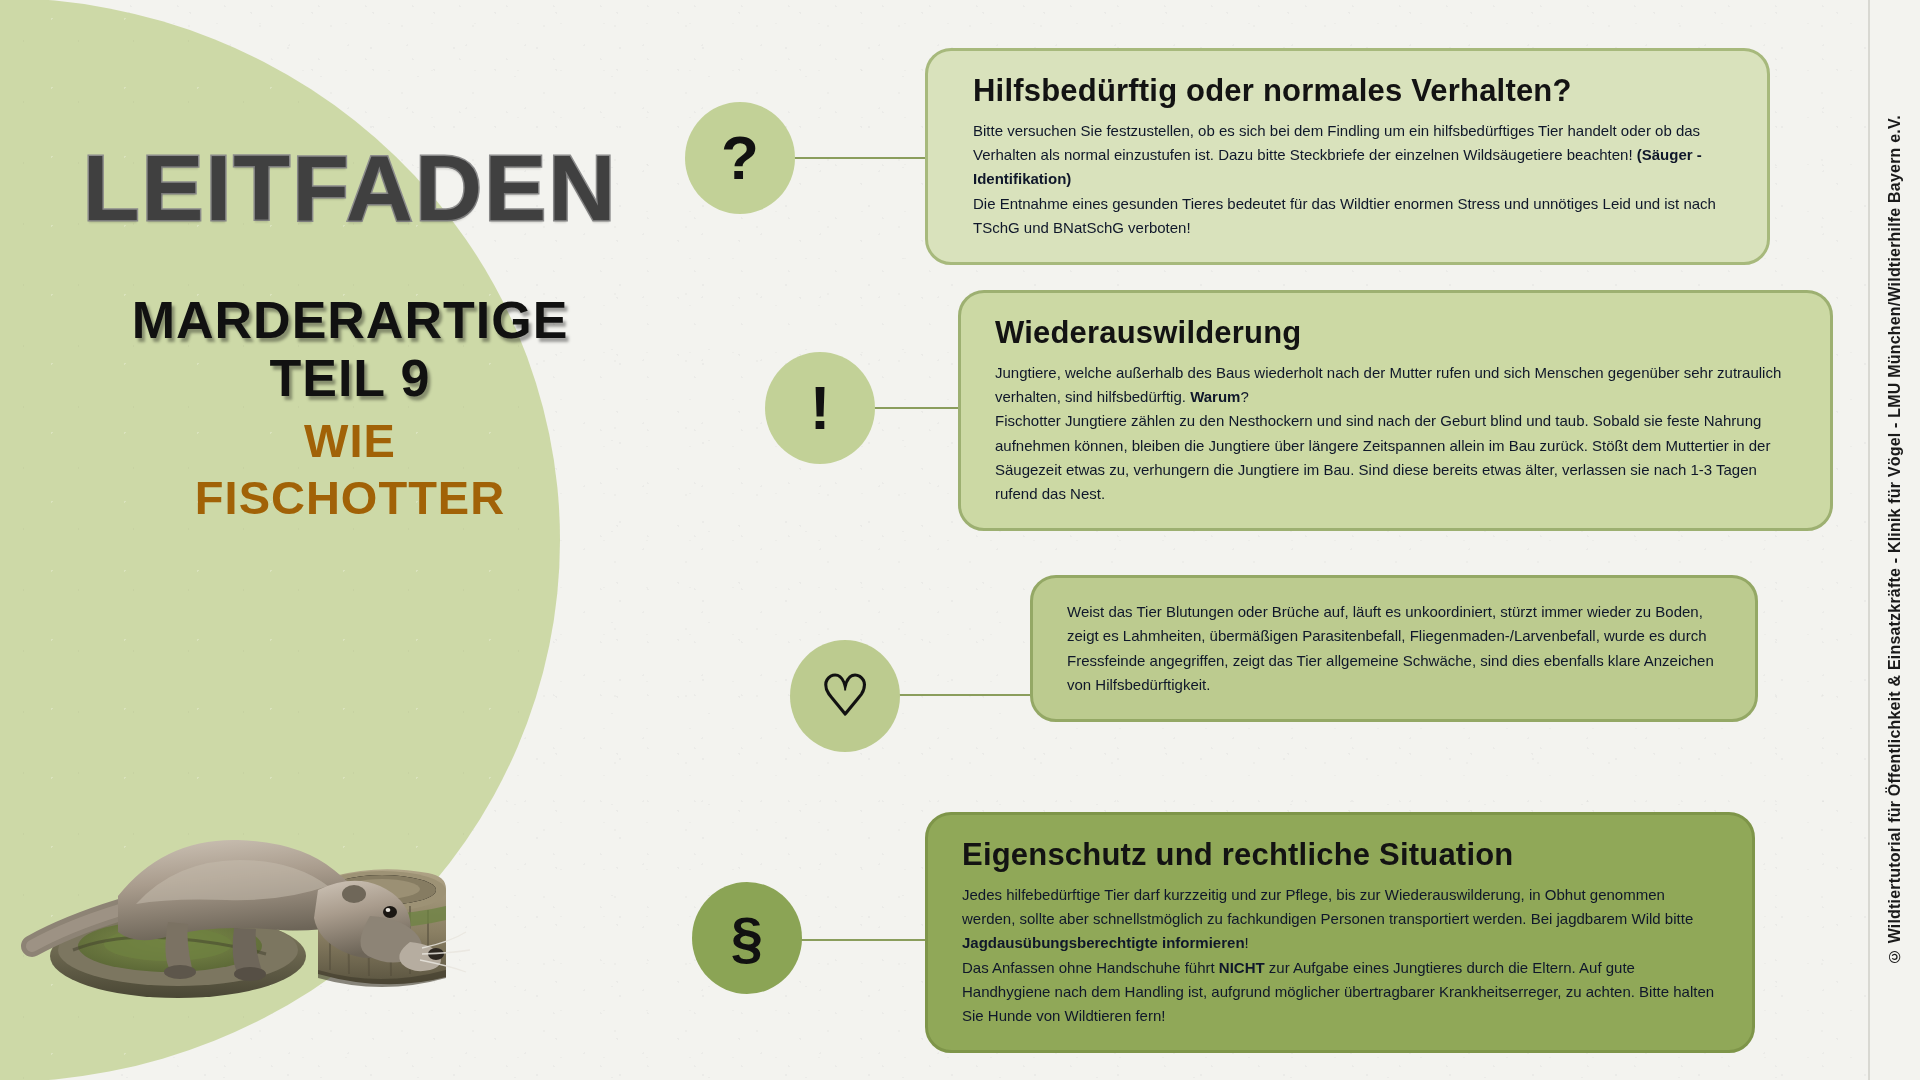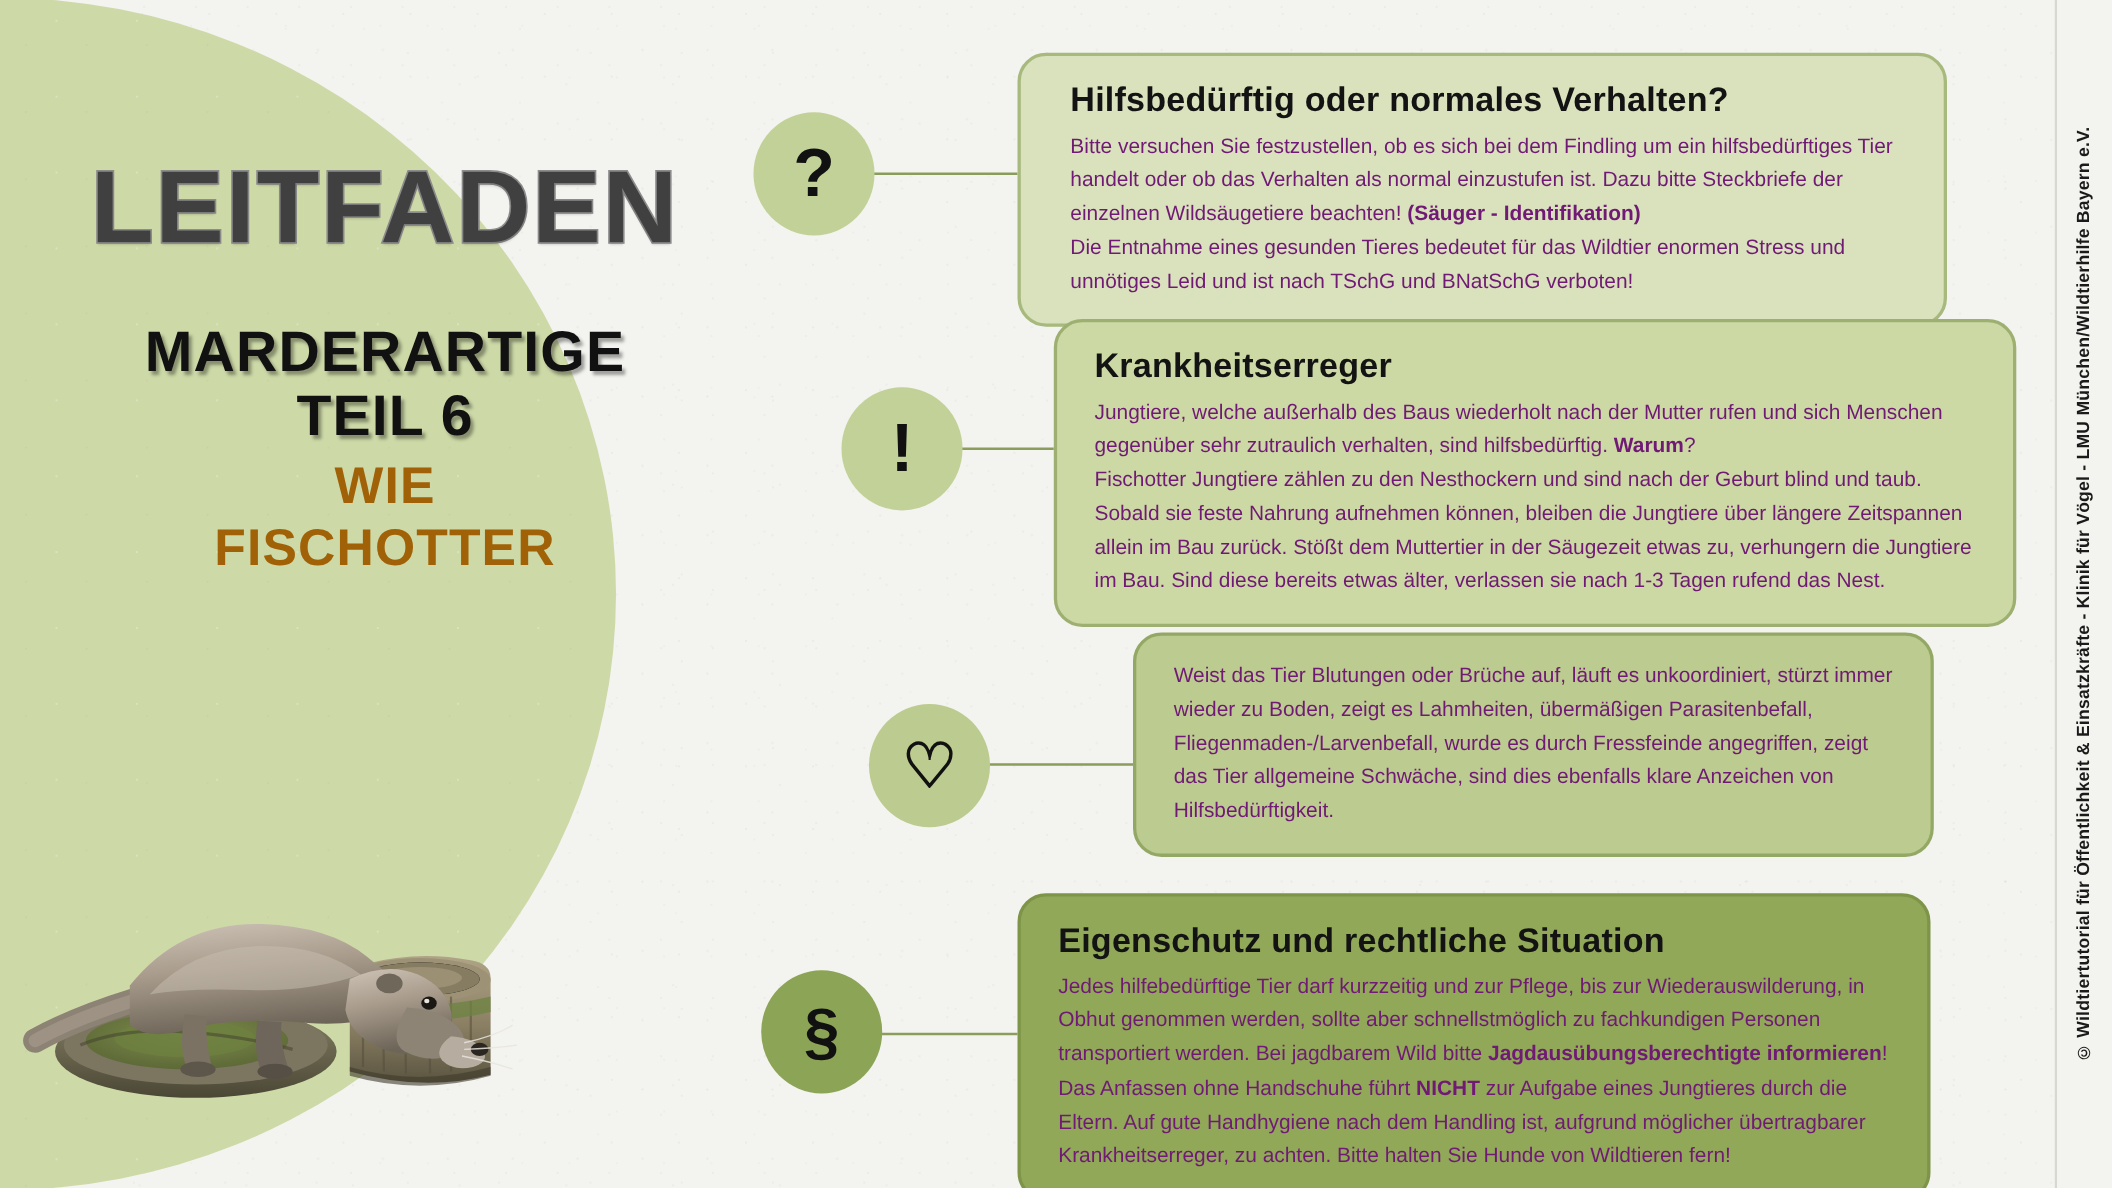--- a/index.html
+++ b/index.html
@@ -133,23 +133,23 @@
 
   .card-title {
     font-size: 31px;
     font-weight: 700;
     color: #131313;
     letter-spacing: .2px;
     margin-bottom: 10px;
     line-height: 1.15;
   }
   .card-body {
-    font-size: 19px;
+    font-size: 15px;
     line-height: 1.62;
-    color: #701a75;
+    color: #0f172a;
   }
   .card-body b { font-weight: 700; }
 
   
   .credit-strip {
     position: absolute;
     right: 0; top: 0;
     width: 52px; height: 1080px;
     background: #f3f3ef;
     border-left: 2px solid #d8d8d2;
@@ -172,21 +172,21 @@
 <body>
 
 <div class="paper-texture"></div>
 
 <div class="left-panel"></div>
 
 <div class="title-block">
   <div class="title-main">LEITFADEN</div>
   <div class="title-sub1">
     <div>MARDERARTIGE</div>
-    <div>TEIL 6</div>
+    <div>TEIL 9</div>
   </div>
   <div class="title-sub2">
     <div>WIE</div>
     <div>FISCHOTTER</div>
   </div>
 </div>
 
 <svg class="otter-photo" viewBox="0 0 580 340">
   <defs>
     <linearGradient id="furG" x1="0" y1="0" x2="0.25" y2="1">
@@ -294,21 +294,21 @@
 
 <div class="card tone-1" style="left:925px; top:48px; width:845px;">
   <div class="card-title">Hilfsbedürftig oder normales Verhalten?</div>
   <div class="card-body">
       <div><span>Bitte versuchen Sie festzustellen, ob es sich bei dem Findling um ein hilfsbedürftiges Tier handelt oder ob das Verhalten als normal einzustufen ist. Dazu bitte Steckbriefe der einzelnen Wildsäugetiere beachten! </span><b>(Säuger - Identifikation)</b></div>
       <div><span>Die Entnahme eines gesunden Tieres bedeutet für das Wildtier enormen Stress und unnötiges Leid und ist nach TSchG und BNatSchG verboten!</span></div>
     </div>
 </div>
 
 <div class="card tone-2" style="left:958px; top:290px; width:875px;">
-  <div class="card-title">Krankheitserreger</div>
+  <div class="card-title">Wiederauswilderung</div>
   <div class="card-body">
       <div><span>Jungtiere, welche außerhalb des Baus wiederholt nach der Mutter rufen und sich Menschen gegenüber sehr zutraulich verhalten, sind hilfsbedürftig. </span><b>Warum</b><span>?</span></div>
       <div><span>Fischotter Jungtiere zählen zu den Nesthockern und sind nach der Geburt blind und taub. Sobald sie feste Nahrung aufnehmen können, bleiben die Jungtiere über längere Zeitspannen allein im Bau zurück. Stößt dem Muttertier in der Säugezeit etwas zu, verhungern die Jungtiere im Bau. Sind diese bereits etwas älter, verlassen sie nach 1-3 Tagen rufend das Nest.</span></div>
     </div>
 </div>
 
 <div class="card tone-3" style="left:1030px; top:575px; width:728px;">
   <div class="card-body">
       <div><span>Weist das Tier Blutungen oder Brüche auf, läuft es unkoordiniert, stürzt immer wieder zu Boden, zeigt es Lahmheiten, übermäßigen Parasitenbefall, Fliegenmaden-/Larvenbefall, wurde es durch Fressfeinde angegriffen, zeigt das Tier allgemeine Schwäche, sind dies ebenfalls klare Anzeichen von Hilfsbedürftigkeit.</span></div>
     </div>

